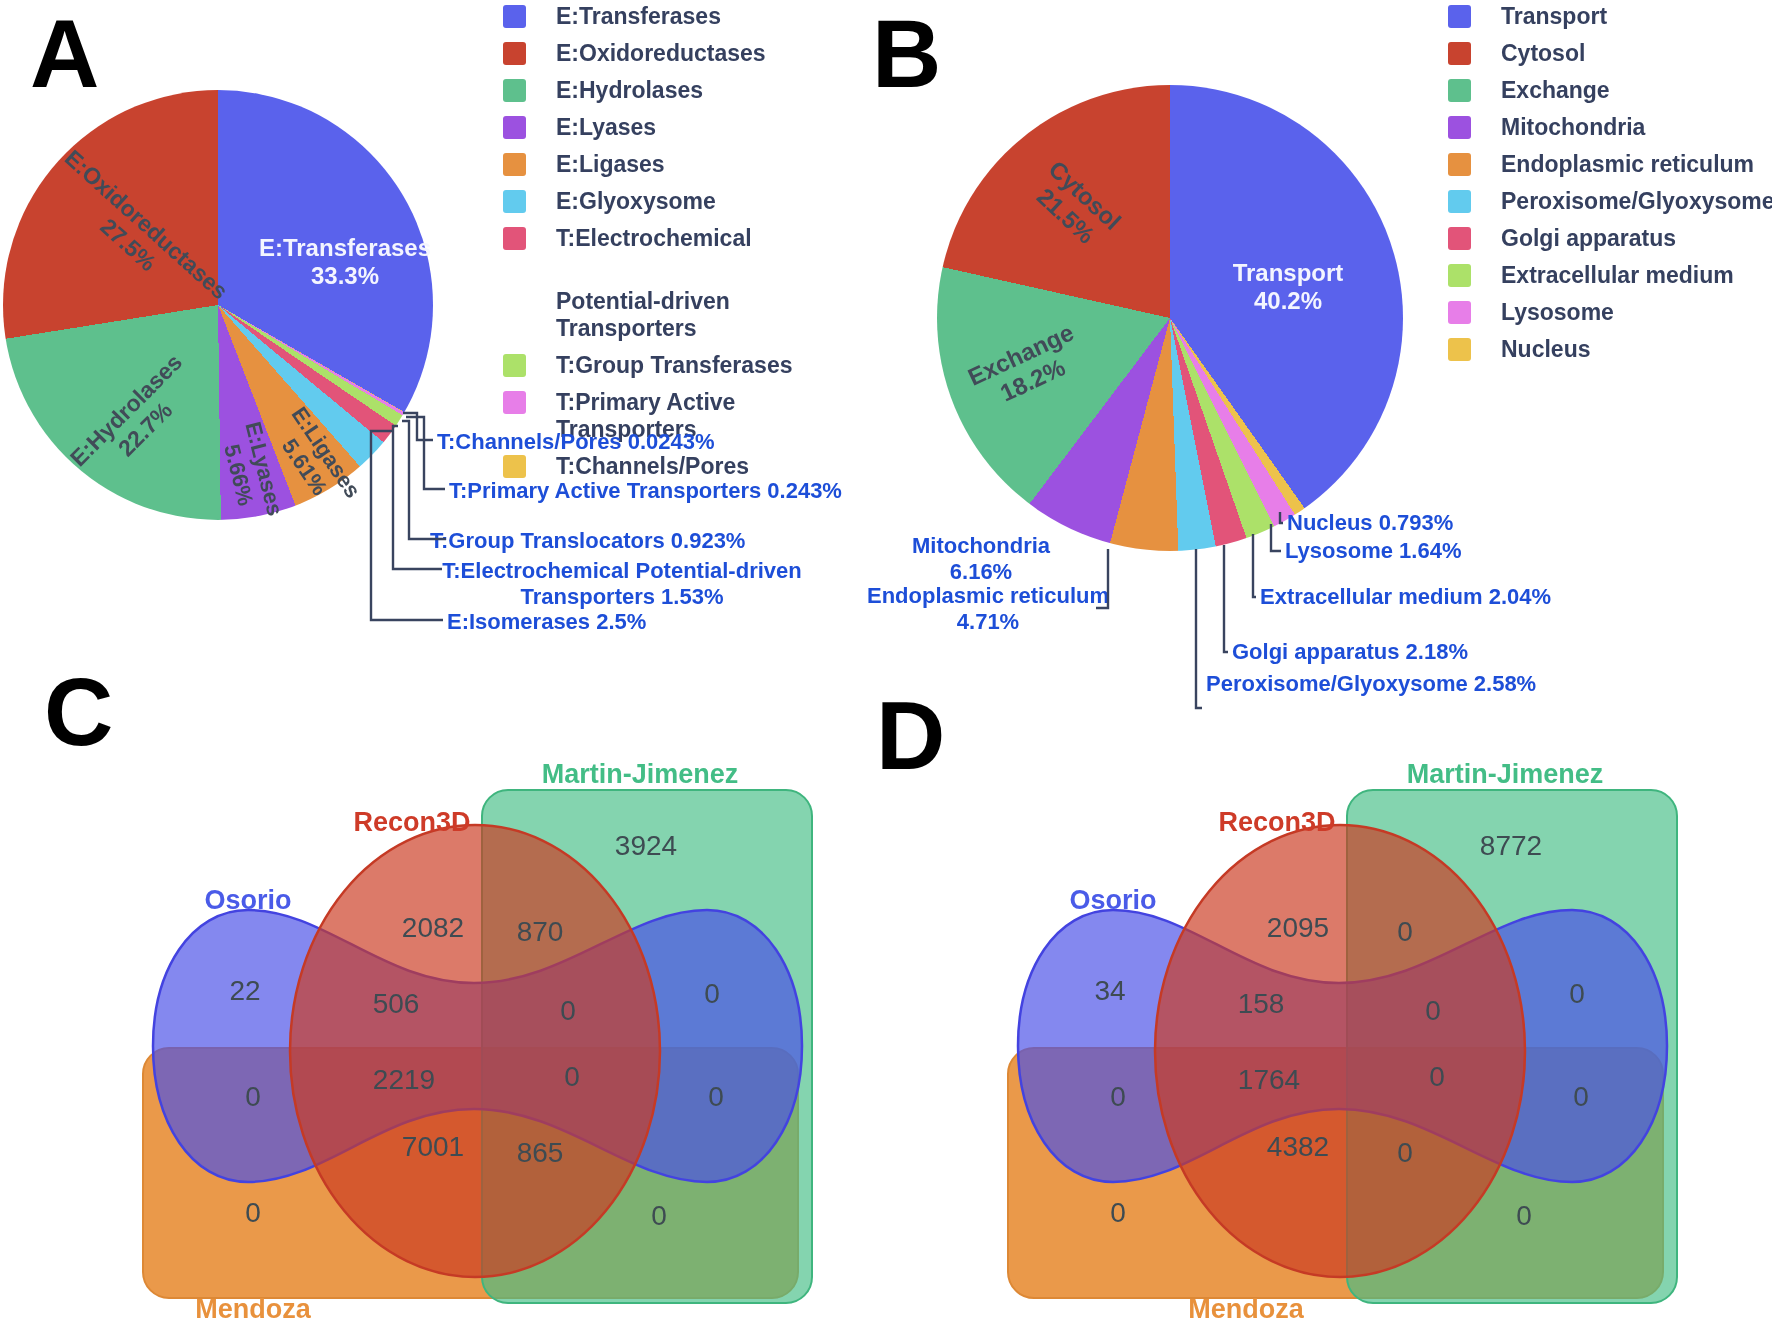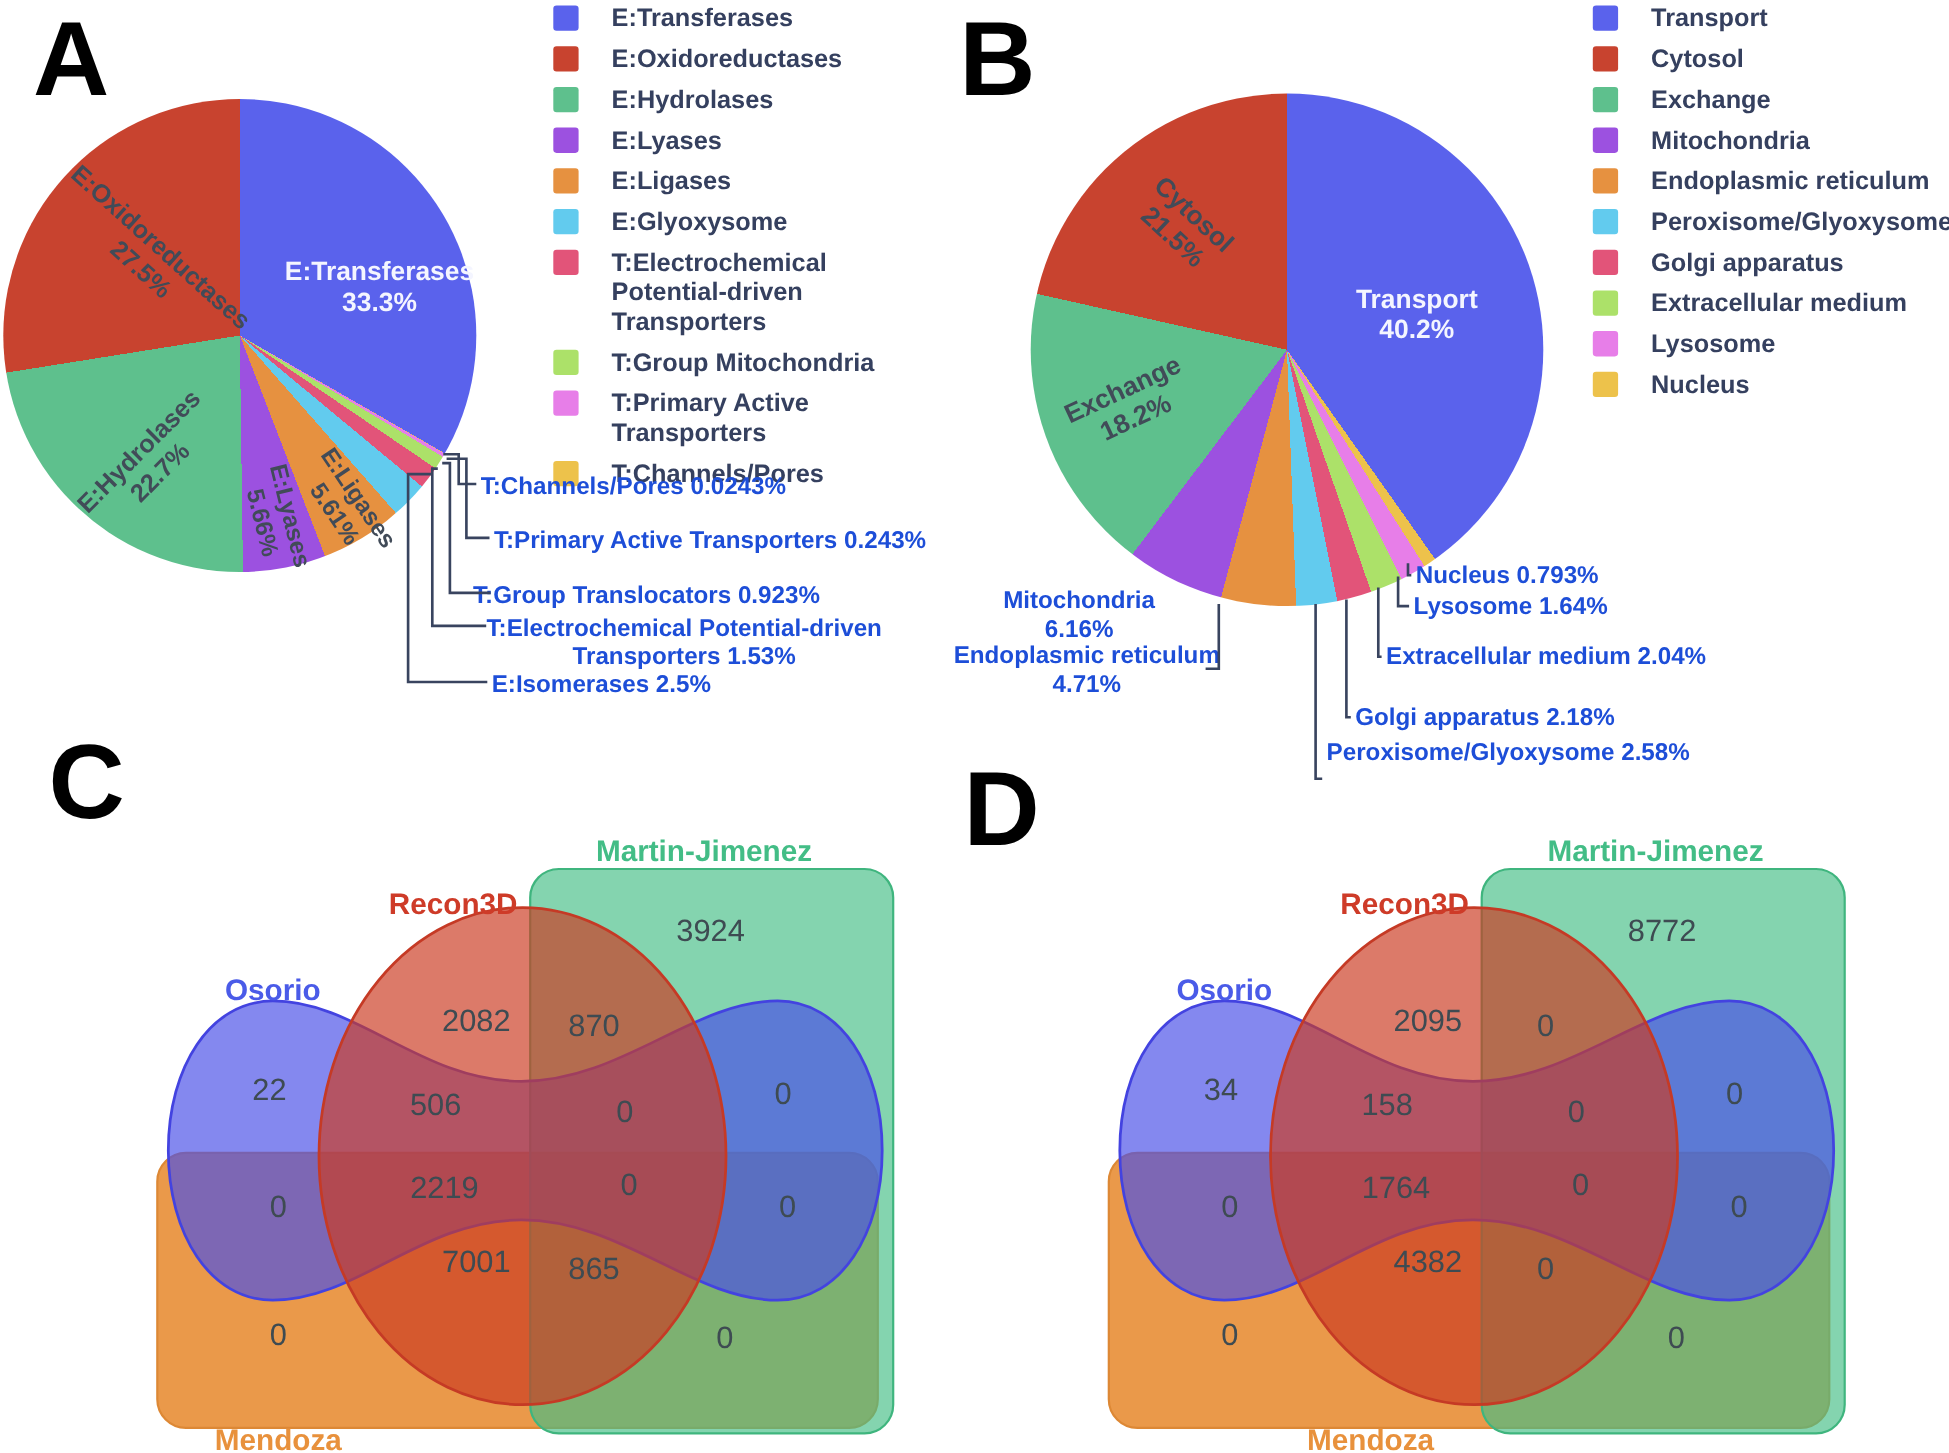--- a/index.html
+++ b/index.html
@@ -85,26 +85,26 @@
       <div class="legend-label">E:Ligases</div>
       </div>
     <div class="legend-item">
       <div class="swatch" style="background: rgb(98, 203, 238);"></div>
       <div class="legend-label">E:Glyoxysome</div>
       </div>
     <div class="legend-item">
       <div class="swatch" style="background: rgb(226, 84, 121);"></div>
       <div class="legend-label">
         <span style="display:block;">T:Electrochemical</span>
-        <span style="display:block;">Potential-driven Transporters</span>
+        <span style="display:block;margin-top:36px;">Potential-driven Transporters</span>
       </div>
       </div>
     <div class="legend-item">
       <div class="swatch" style="background: rgb(172, 225, 105);"></div>
-      <div class="legend-label">T:Group Mitochondria</div>
+      <div class="legend-label">T:Group Transferases</div>
       </div>
     <div class="legend-item">
       <div class="swatch" style="background: rgb(231, 126, 232);"></div>
       <div class="legend-label">T:Primary Active Transporters</div>
       </div>
     <div class="legend-item">
       <div class="swatch" style="background: rgb(237, 194, 75);"></div>
       <div class="legend-label">T:Channels/Pores</div>
       </div>
   </div>

